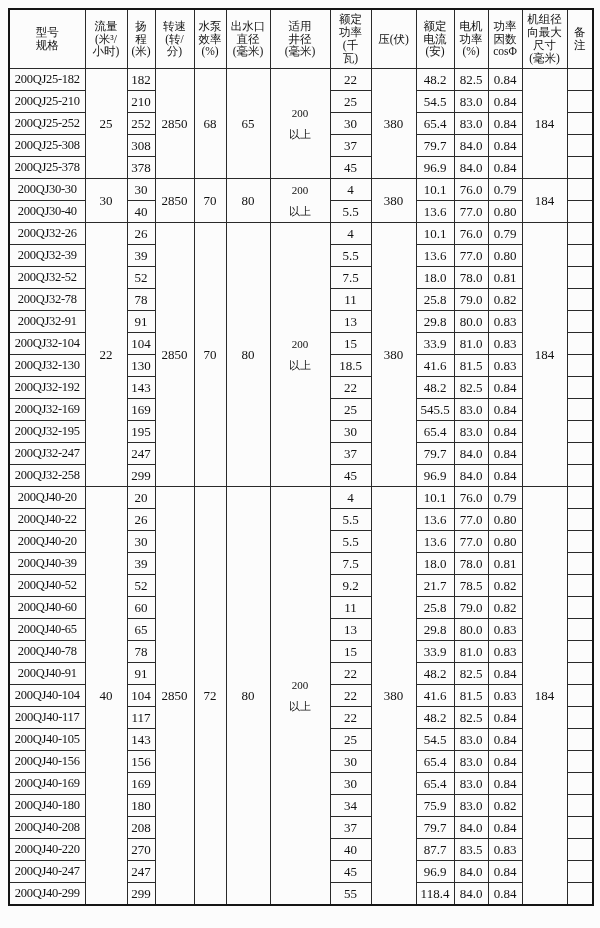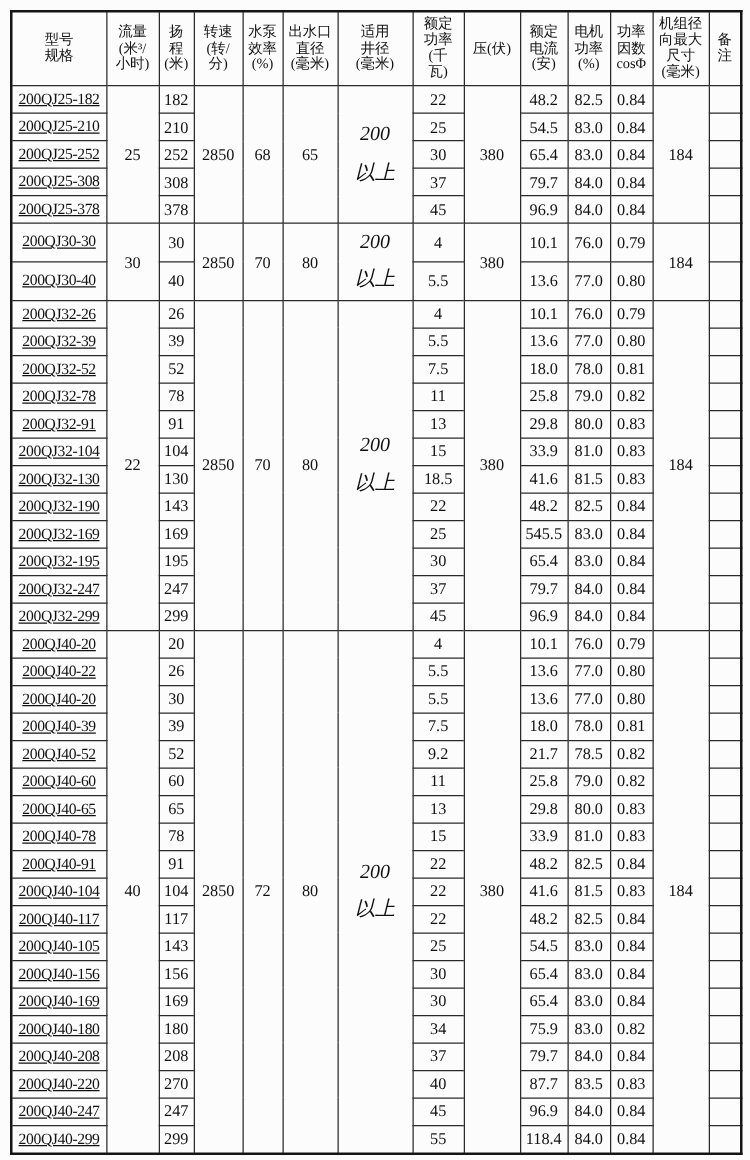--- a/index.html
+++ b/index.html
@@ -41,27 +41,25 @@
   tbody td {
     height: 21px;
     font-size: 13px;
     line-height: 1.05;
   }
   td.model {
     text-align: left;
     padding-left: 3px;
     font-size: 12.5px;
     letter-spacing: -0.3px;
-    text-decoration: underline;
   }
   td.well {
     white-space: pre-line;
     line-height: 1.9;
-    font-size: 16px;
-    font-style: italic;
+    font-size: 11px;
   }
   td.merged { background: #fcfcfc; }
 </style>
 </head>
 <body>
 
 <div class="page">
   <table class="spec">
     <colgroup>
       <col style="width:76px">
@@ -268,21 +266,21 @@
         <tr>
           <td class="model">200QJ32-130</td>
           <td>130</td>
           <td>18.5</td>
           <td>41.6</td>
           <td>81.5</td>
           <td>0.83</td>
           <td class="remark"></td>
         </tr>
         <tr>
-          <td class="model">200QJ32-190</td>
+          <td class="model">200QJ32-192</td>
           <td>143</td>
           <td>22</td>
           <td>48.2</td>
           <td>82.5</td>
           <td>0.84</td>
           <td class="remark"></td>
         </tr>
         <tr>
           <td class="model">200QJ32-169</td>
           <td>169</td>
@@ -304,21 +302,21 @@
         <tr>
           <td class="model">200QJ32-247</td>
           <td>247</td>
           <td>37</td>
           <td>79.7</td>
           <td>84.0</td>
           <td>0.84</td>
           <td class="remark"></td>
         </tr>
         <tr>
-          <td class="model">200QJ32-299</td>
+          <td class="model">200QJ32-258</td>
           <td>299</td>
           <td>45</td>
           <td>96.9</td>
           <td>84.0</td>
           <td>0.84</td>
           <td class="remark"></td>
         </tr>
         <tr>
           <td class="model">200QJ40-20</td>
           <td class="merged" rowspan="19">40</td>

